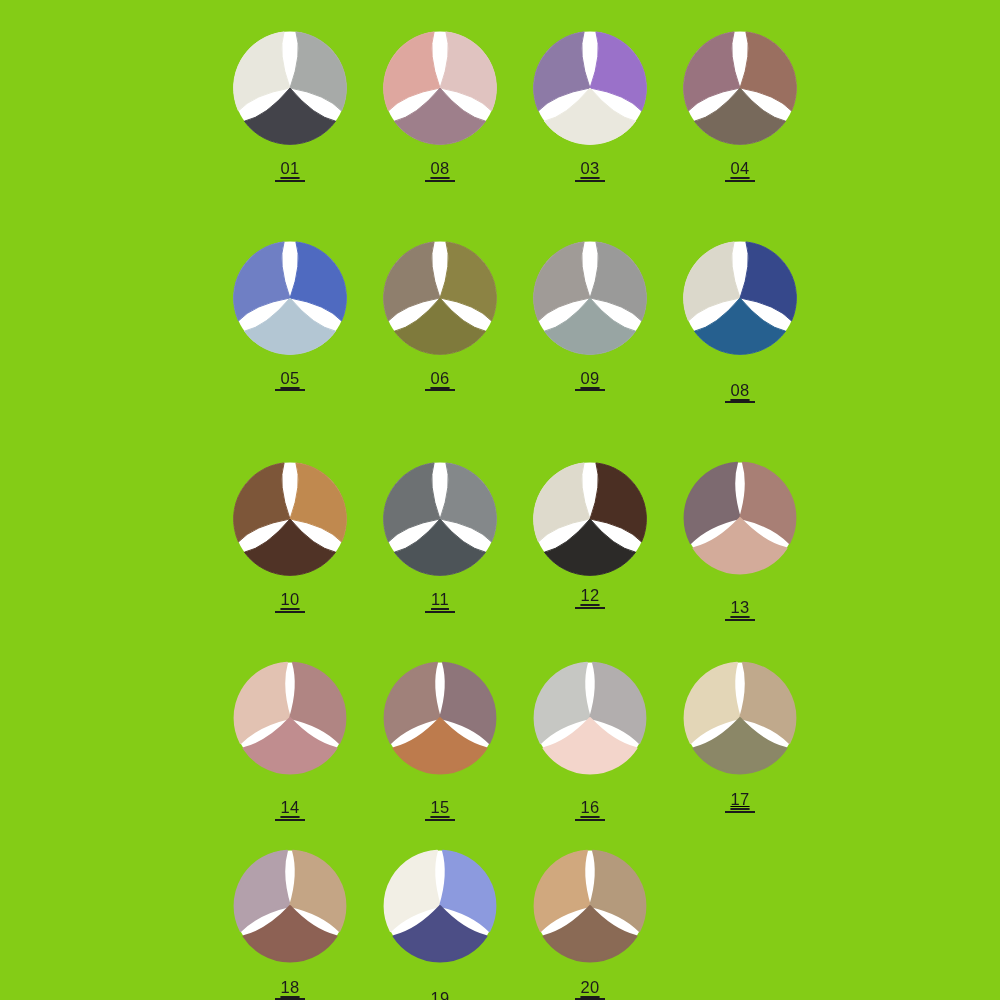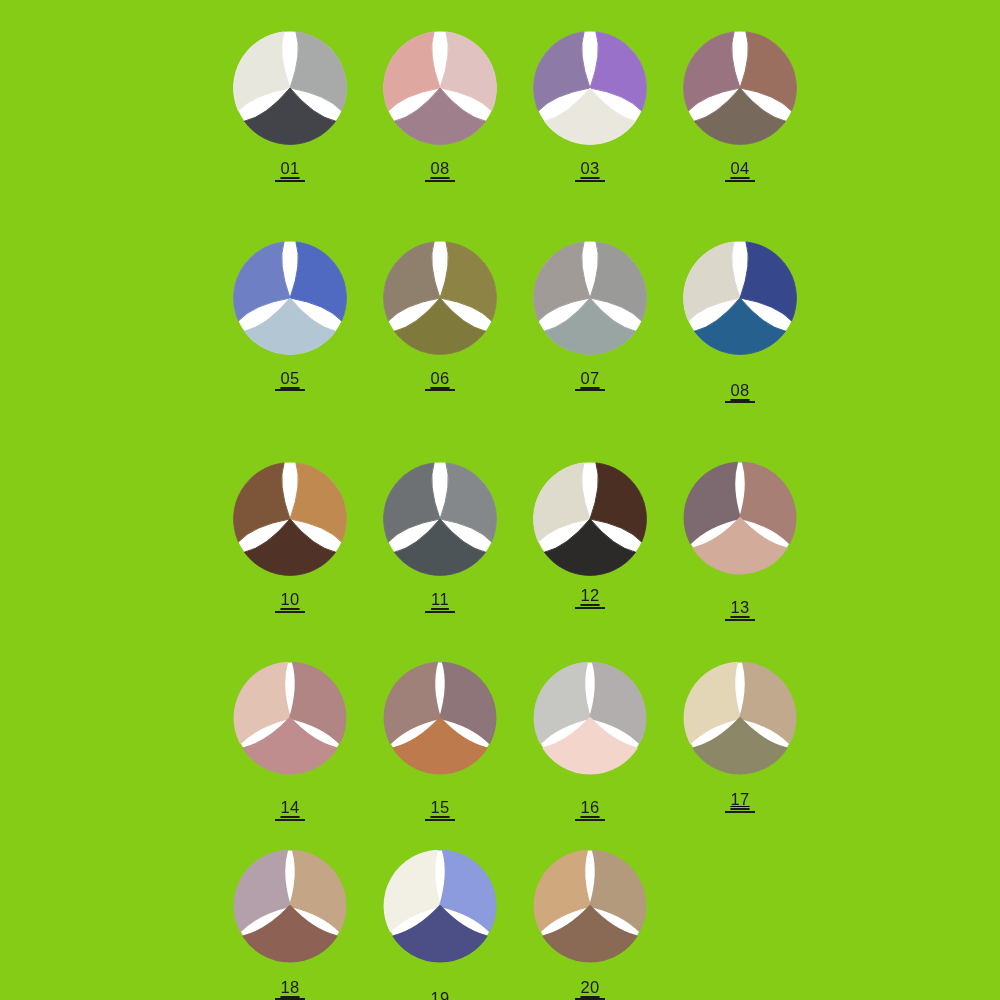--- a/index.html
+++ b/index.html
@@ -139,21 +139,21 @@
         </div>
       </div>
       <div class="swatch-cell" style="padding-bottom: 56px;">
         <svg width="120" height="120" viewBox="0 0 100 100" class="swatch-disc">
           <circle cx="50" cy="50" r="47" fill="#ffffff"></circle>
           <path d="M 7.06 69.12 A 47.00 47.00 0 0 1 45.09 3.26 Q 39.39 20.85 50.00 50.00 Q 19.45 55.39 7.06 69.12 Z" fill="#a09b97" stroke="#a09b97" stroke-width="0.8" stroke-linejoin="round"></path>
           <path d="M 54.91 3.26 A 47.00 47.00 0 0 1 92.94 69.12 Q 80.55 55.39 50.00 50.00 Q 60.61 20.85 54.91 3.26 Z" fill="#9a9a99" stroke="#9a9a99" stroke-width="0.8" stroke-linejoin="round"></path>
           <path d="M 88.02 77.63 A 47.00 47.00 0 0 1 11.98 77.63 Q 30.06 73.76 50.00 50.00 Q 69.94 73.76 88.02 77.63 Z" fill="#98a5a3" stroke="#98a5a3" stroke-width="0.8" stroke-linejoin="round"></path>
         </svg>
         <div class="swatch-label-wrap" style="margin-top: 12px;">
-          <div class="swatch-label">07</div>
+          <div class="swatch-label">09</div>
           <div class="swatch-rule"></div>
         </div>
       </div>
       <div class="swatch-cell" style="padding-bottom: 56px;">
         <svg width="120" height="120" viewBox="0 0 100 100" class="swatch-disc">
           <circle cx="50" cy="50" r="47" fill="#ffffff"></circle>
           <path d="M 7.06 69.12 A 47.00 47.00 0 0 1 45.09 3.26 Q 39.39 20.85 50.00 50.00 Q 19.45 55.39 7.06 69.12 Z" fill="#dbd8cb" stroke="#dbd8cb" stroke-width="0.8" stroke-linejoin="round"></path>
           <path d="M 54.91 3.26 A 47.00 47.00 0 0 1 92.94 69.12 Q 80.55 55.39 50.00 50.00 Q 60.61 20.85 54.91 3.26 Z" fill="#36488b" stroke="#36488b" stroke-width="0.8" stroke-linejoin="round"></path>
           <path d="M 88.02 77.63 A 47.00 47.00 0 0 1 11.98 77.63 Q 30.06 73.76 50.00 50.00 Q 69.94 73.76 88.02 77.63 Z" fill="#26608f" stroke="#26608f" stroke-width="0.8" stroke-linejoin="round"></path>
         </svg>

